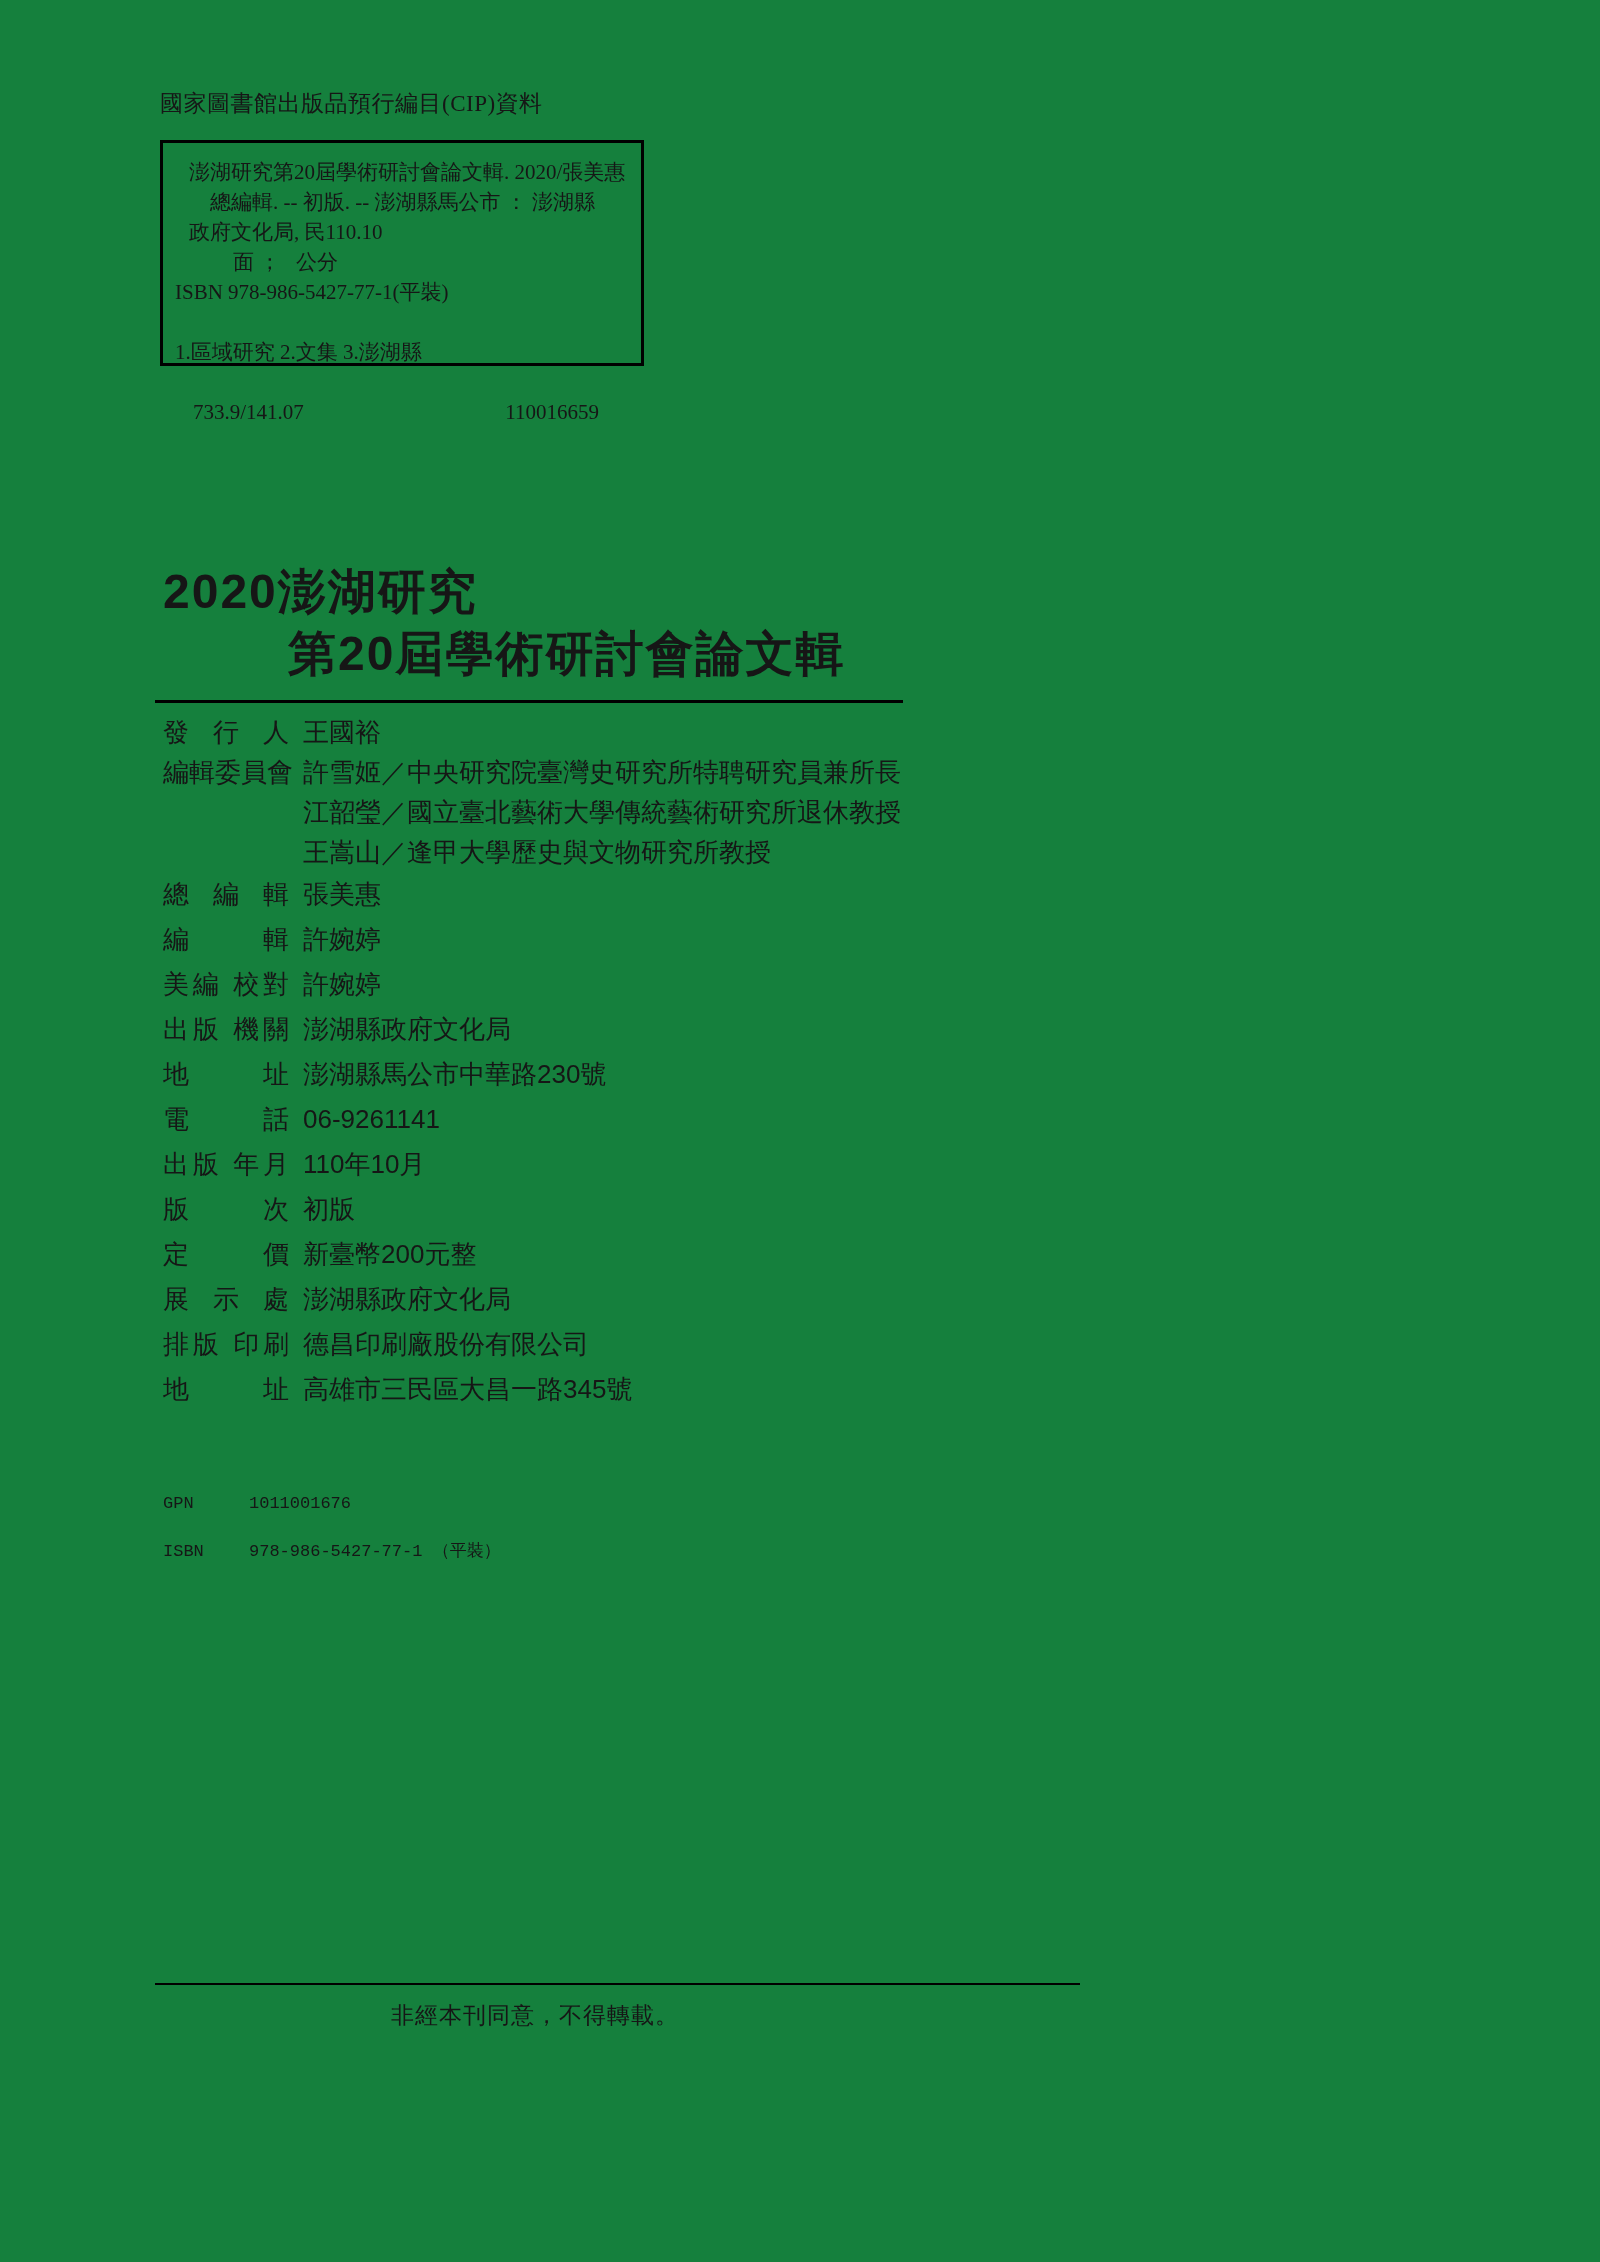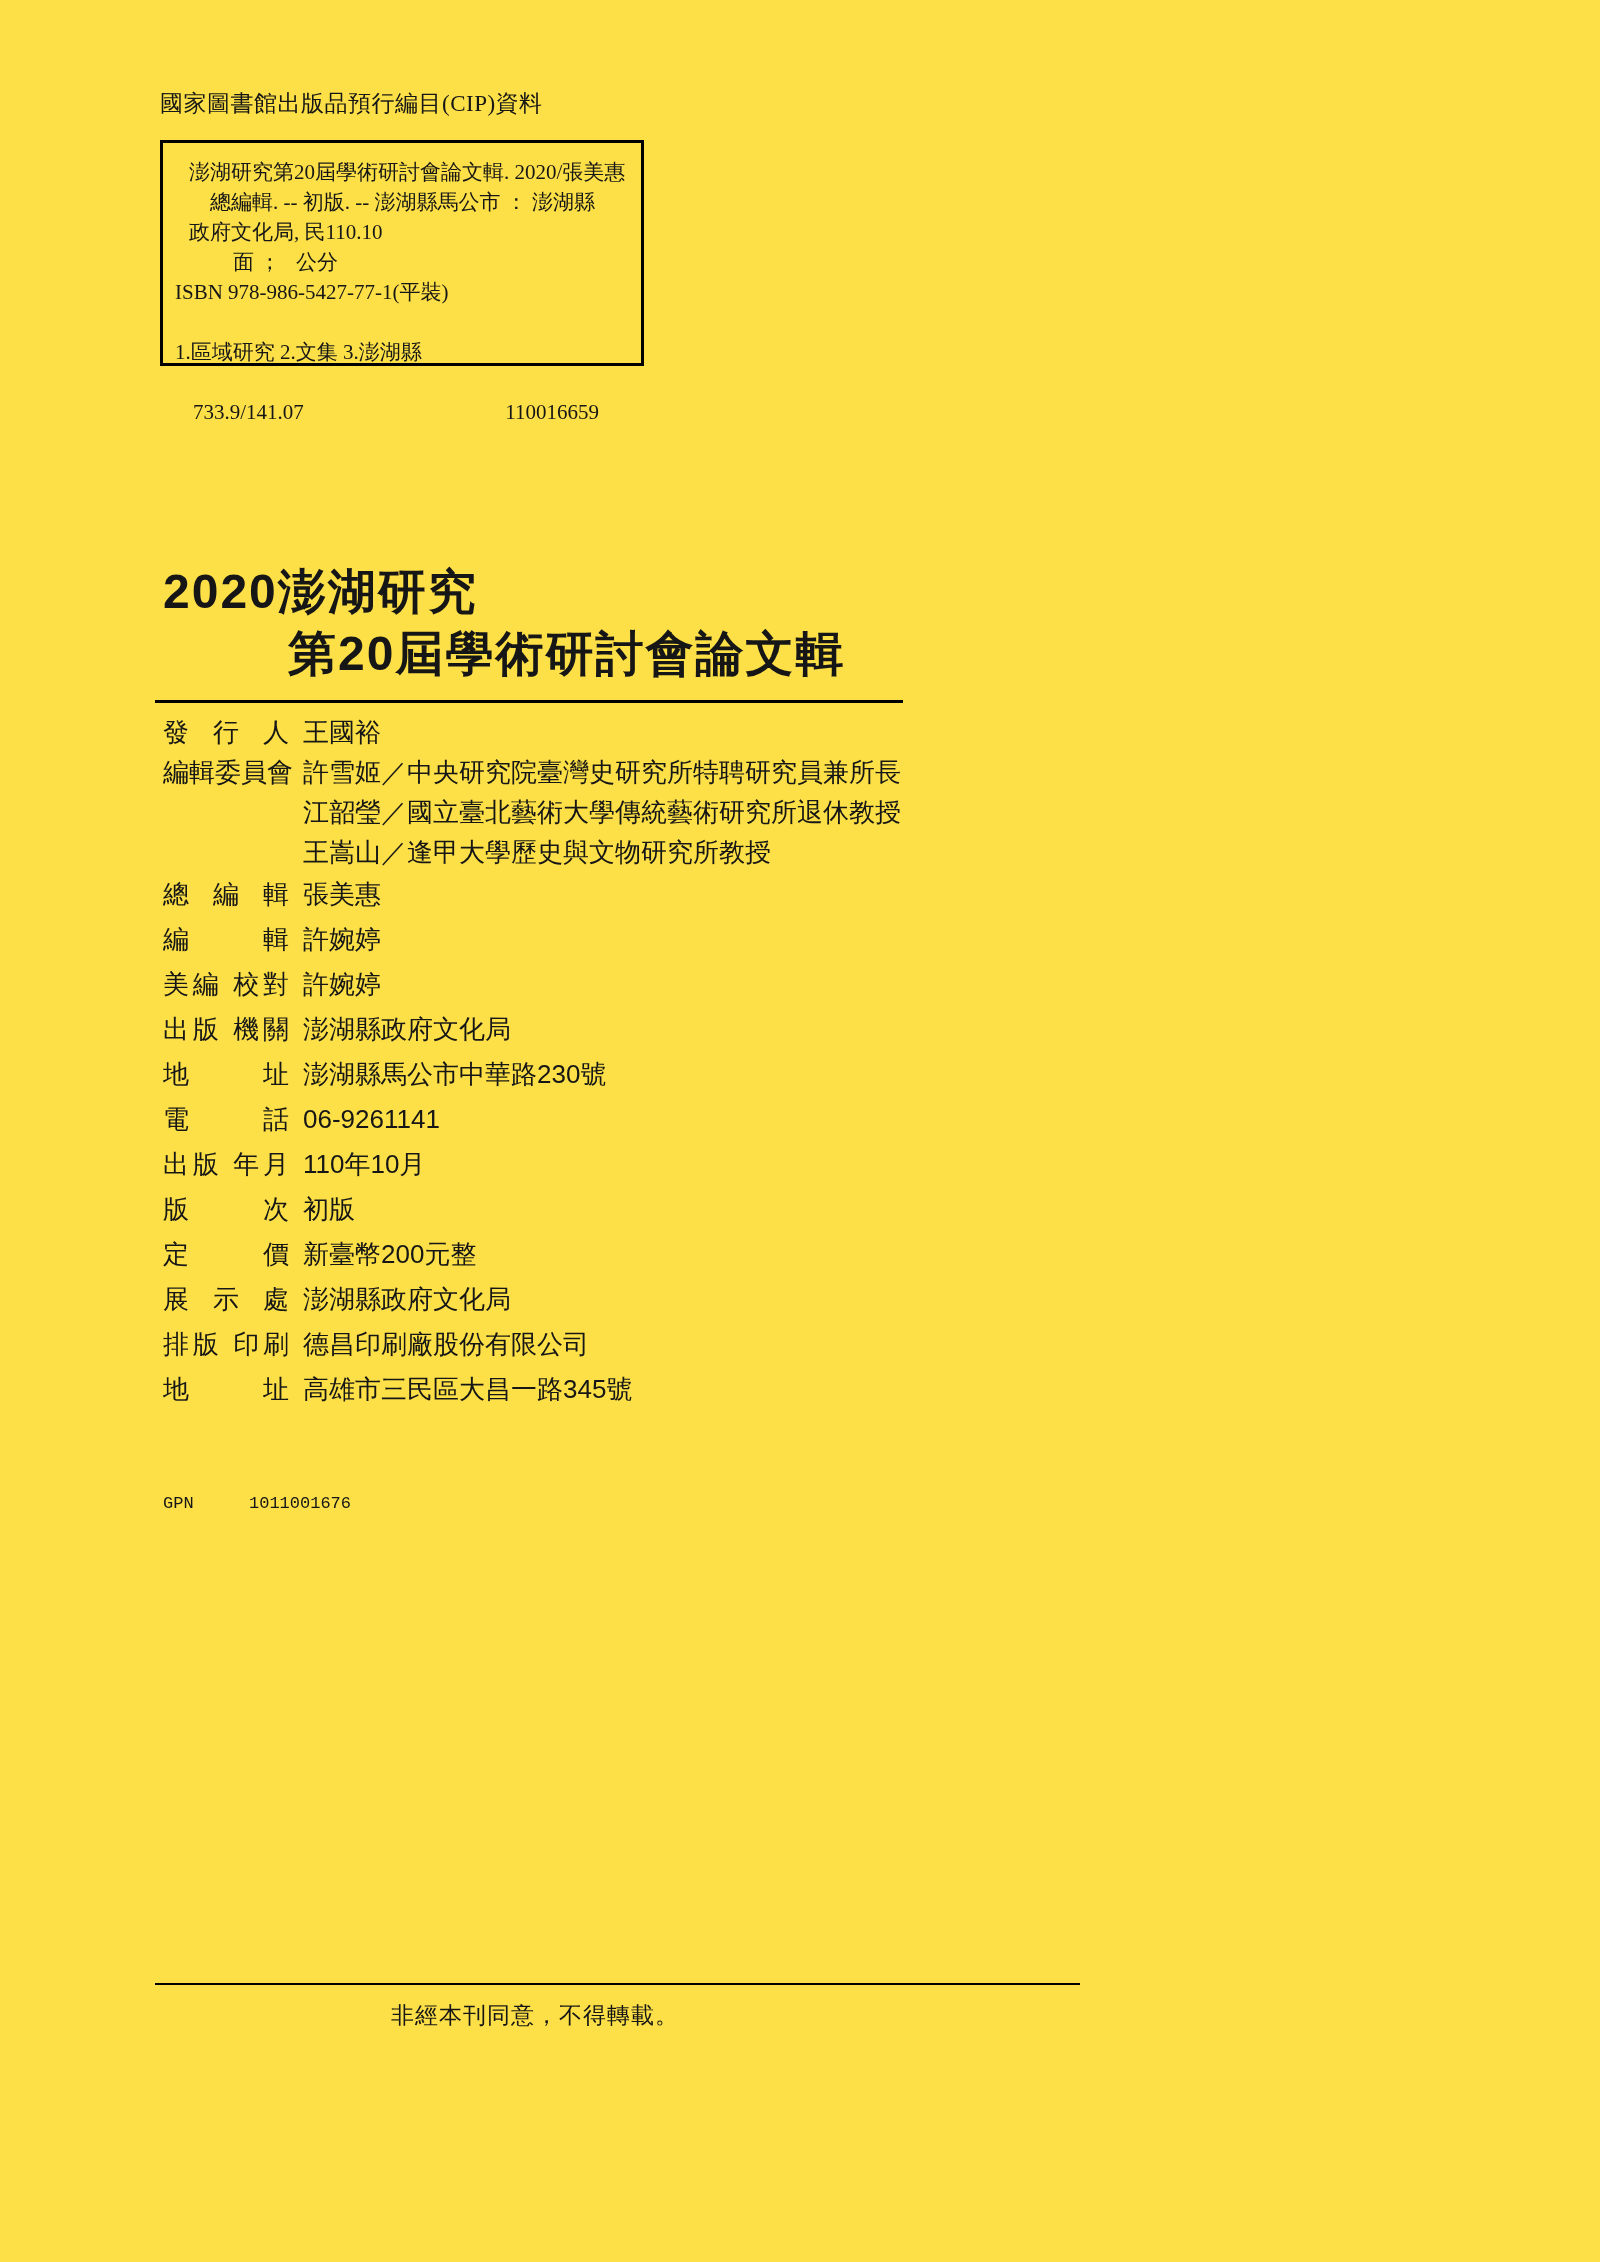--- a/index.html
+++ b/index.html
@@ -1,21 +1,21 @@
 <!DOCTYPE html>
 <html><head>
 <meta charset="utf-8">
 <style>
   * { margin: 0; padding: 0; box-sizing: border-box; }
   html, body { background: #ffffff; }
   .page {
     position: relative;
     width: 1600px;
     height: 2262px;
-    background: #fde047;
+    background: #15803d;
     color: #161616;
     font-family: "Liberation Sans", sans-serif;
     overflow: hidden;
   }
 
   
   .cip-header {
     position: absolute;
     left: 160px; top: 88px;
     font-family: "Liberation Serif", serif;
@@ -202,18 +202,22 @@
       <span class="flabel">地 址</span>
       <span class="fvalue">高雄市三民區大昌一路345號</span>
     </div>
   </div>
 
   <div class="codes">
     <div class="crow">
       <span class="clabel">GPN</span>
       <span class="cvalue">1011001676</span>
     </div>
+    <div class="crow">
+      <span class="clabel">ISBN</span>
+      <span class="cvalue">978-986-5427-77-1 （平裝）</span>
+    </div>
   </div>
 
   <div class="footer-rule"></div>
   <div class="footer-text">非經本刊同意，不得轉載。</div>
 
 </div>
 
 </body></html>

